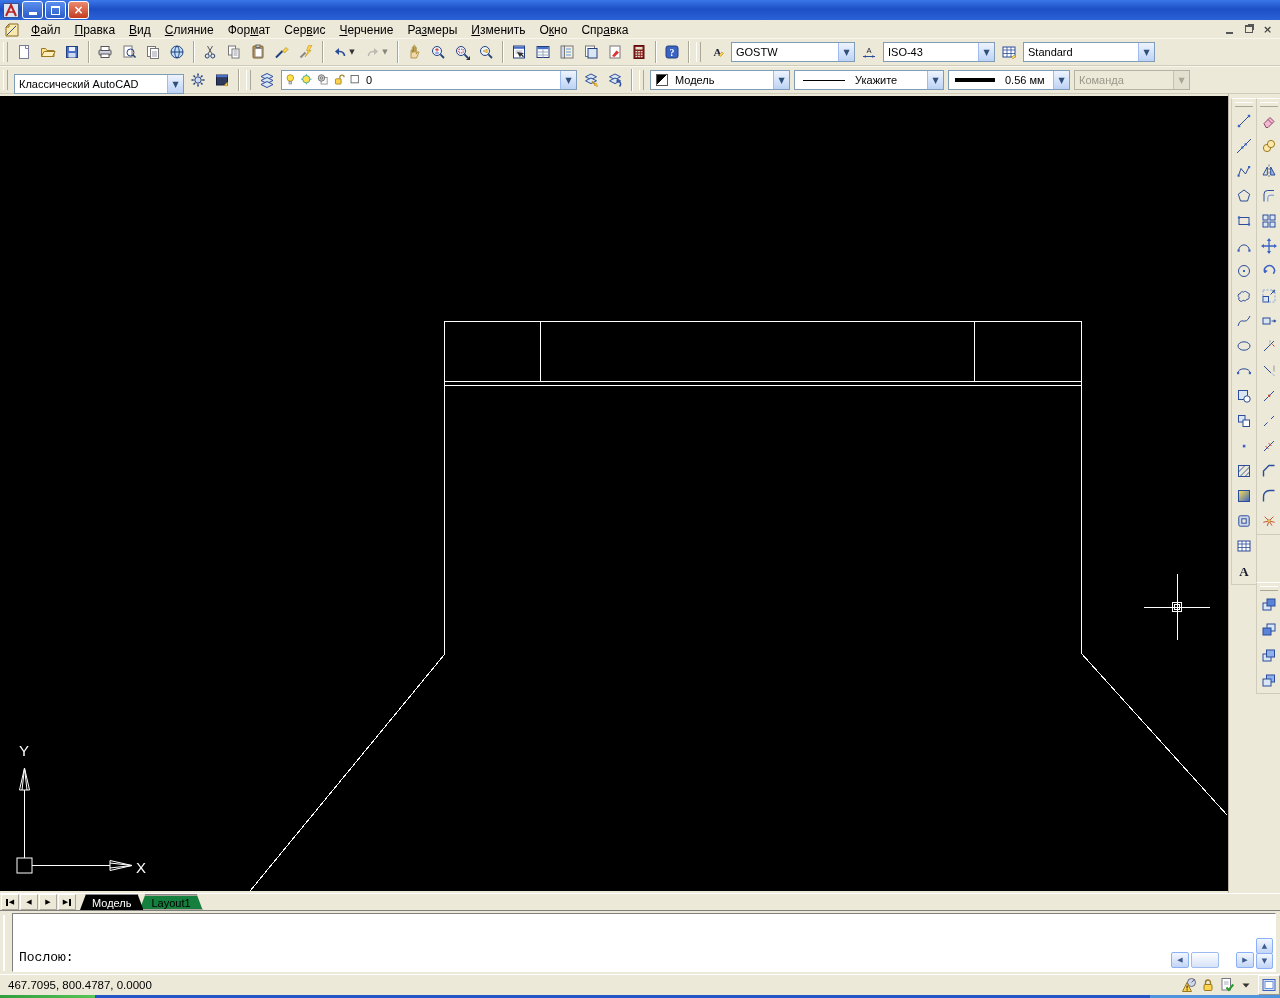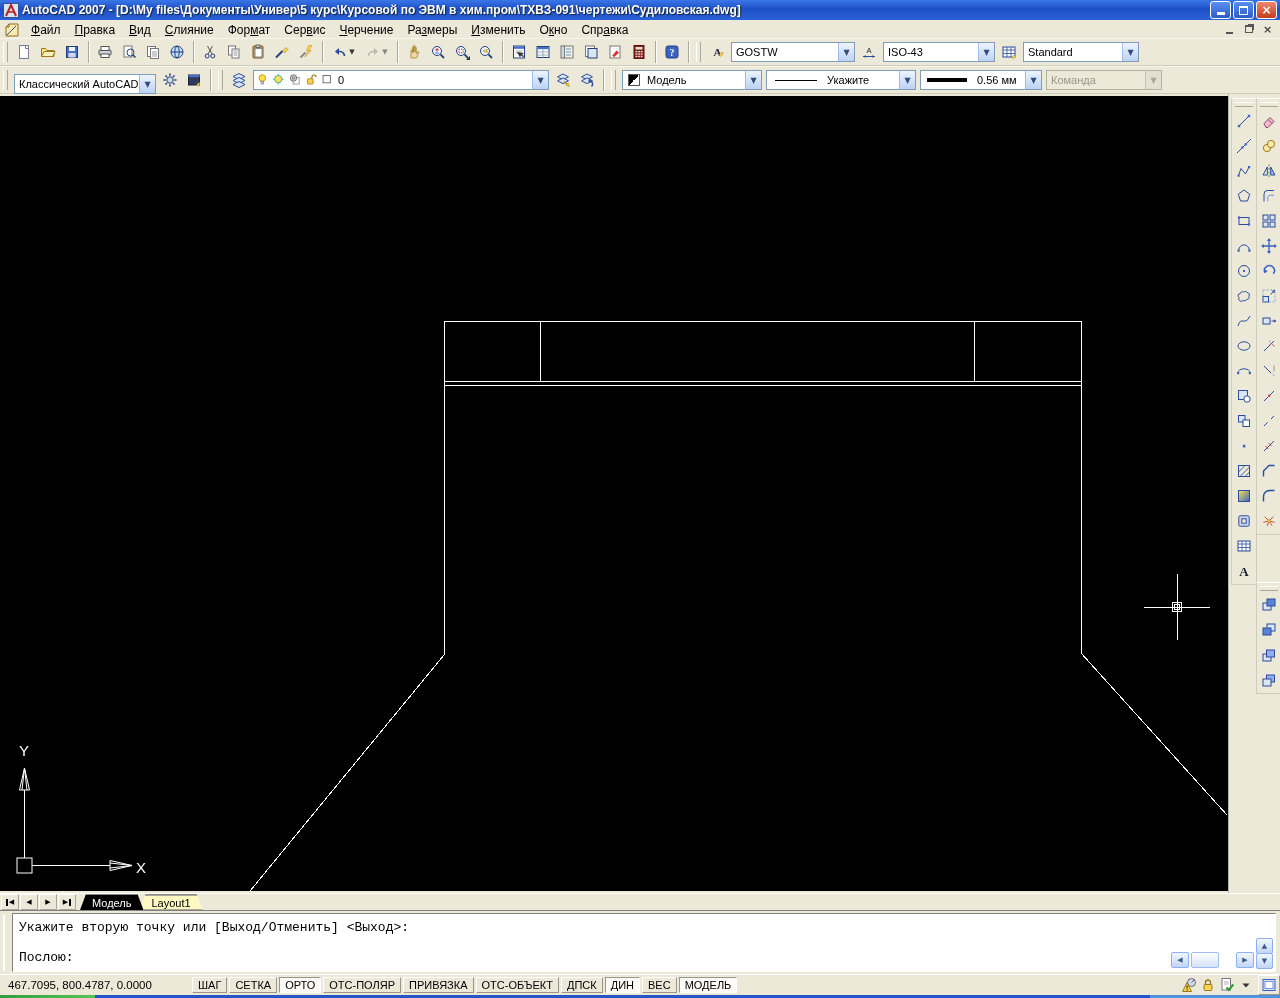--- a/index.html
+++ b/index.html
@@ -56,21 +56,21 @@
   #sidepanel{left:1228px;top:0;width:52px;height:799px;background:#ECE9D8;border-left:1px solid #b9b6a7;}
   .vtb{position:absolute;width:24px;display:flex;flex-direction:column;align-items:center;background:#ECE9D8;border:1px solid #cfccbc;border-top:1px solid #fff;}
   .vgrip{width:18px;height:3px;border-top:1px solid #fff;border-bottom:1px solid #aca899;margin:3px 0 2px;}
   .vtb .tbtn{width:22px;height:22px;}
   
   #tabbar{left:0;top:893px;width:1280px;height:17px;background:#ECE9D8;border-top:1px solid #fff;display:flex;align-items:flex-end;box-sizing:border-box;}
   .navbtn{width:16px;height:14px;border:1px solid #aca899;border-top-color:#fff;border-left-color:#fff;background:#ECE9D8;display:flex;align-items:center;justify-content:center;font-size:7px;color:#000;margin-left:1px;gap:1px;font-family:"DejaVu Sans",sans-serif;}
   .vbar{width:2px;height:7px;background:#000;display:inline-block;}
   .tab{height:15px;display:flex;align-items:center;padding:0 12px;font-size:11px;clip-path:polygon(6px 0,calc(100% - 6px) 0,100% 100%,0 100%);margin-left:-4px;border-top:1px solid #888;}
   .tab.active{background:#000;color:#fff;z-index:2;}
-  .tab.inactive{background:#fef9c3;color:#000;box-shadow:inset 0 0 0 1px #aca899;}
+  .tab.inactive{background:#15803d;color:#000;box-shadow:inset 0 0 0 1px #aca899;}
   
   #cmdwin{left:0;top:910px;width:1280px;height:64px;background:#ECE9D8;border-top:1px solid #808080;box-sizing:border-box;}
   #cmdgrip{left:3px;top:4px;width:7px;height:56px;border-left:2px solid #fff;border-right:2px solid #aca899;background:#ECE9D8;}
   #cmdbox{left:12px;top:2px;width:1264px;height:59px;background:#fff;border:1px solid #808080;border-bottom-color:#fff;border-right-color:#fff;box-sizing:border-box;font-family:"Liberation Mono","DejaVu Sans Mono",monospace;font-size:13px;color:#000;}
   #cmd-history{position:absolute;left:6px;top:6px;white-space:pre;}
   #cmd-prompt{position:absolute;left:6px;bottom:6px;white-space:pre;}
   .vsb{position:absolute;right:2px;width:15px;height:14px;background:linear-gradient(#f2f7ff,#c3d5f6);border:1px solid #8cb0f8;border-radius:2px;color:#3a5a8c;font-size:7px;display:flex;align-items:center;justify-content:center;font-family:"DejaVu Sans",sans-serif;}
   .hsb{position:absolute;bottom:3px;width:16px;height:14px;background:linear-gradient(#f2f7ff,#c3d5f6);border:1px solid #8cb0f8;border-radius:2px;color:#3a5a8c;font-size:7px;display:flex;align-items:center;justify-content:center;font-family:"DejaVu Sans",sans-serif;}
   #hthumb{position:absolute;bottom:3px;width:26px;height:14px;background:linear-gradient(#fdfefe,#d6e2f8);border:1px solid #9ebcf0;border-radius:2px;}
   
@@ -91,21 +91,20 @@
 <div id="app">
 
   <div id="titlebar" class="abs">
     <span class="ticon">
       <svg viewBox="0 0 16 16">
           <rect x="0.5" y="0.5" width="15" height="14" fill="#d9e4f5" stroke="#35528f"></rect>
           <path d="M3 13L8 2l5 11" fill="none" stroke="#b22" stroke-width="2"></path>
           <path d="M5 9h6" stroke="#b22" stroke-width="1.5"></path>
         </svg>
     </span>
-    <span id="titletext">AutoCAD 2007 - [D:\My files\Документы\Универ\5 курс\Курсовой по ЭВМ в хим.пром\ТХВЗ-091\чертежи\Судиловская.dwg]</span>
     <span class="wbtns">
       <span class="wbtn">
           <span class="min"></span>
         </span>
       <span class="wbtn">
           <span class="rst"></span>
         </span>
       <span class="wbtn close">
           <span class="x">×</span>
         </span>
@@ -401,29 +400,29 @@
     </span>
     <span class="tbtn">
         <span class="icon">
           <svg viewBox="0 0 16 16">
             <rect x="2" y="3" width="12" height="10" fill="#fff" class="s"></rect>
             <path d="M2 6h12M2 9.5h12M6 3v10M10 3v10" class="s" stroke-width=".8"></path>
             <path d="M10.5 13.5l2.5-2.5 1.5 1.5-2.5 2.5z" fill="#ffd34d" stroke="#9a7a20" stroke-width=".4"></path>
           </svg>
         </span>
       </span>
-    <span class="combo" style="width:116px;gap:16px;">
+    <span class="combo" style="width:132px;gap:16px;">
       <span class="cval">Standard</span>
       <span class="carrow">▼</span>
     </span>
   </div>
 
   <div id="tbrow2" class="tbrow abs">
     <span class="grip"></span>
-    <span class="combo" style="width:142px;margin-top:8px;">
+    <span class="combo" style="width:170px;margin-top:8px;">
       <span class="cval">Классический AutoCAD</span>
       <span class="carrow">▼</span>
     </span>
     <span id="ws-icons" style="display:flex;align-items:center;">
         <span class="tbtn">
           <span class="icon">
             <svg viewBox="0 0 16 16">
               <path d="M8 1.5v2.2M8 12.3v2.2M1.5 8h2.2M12.3 8h2.2M3.5 3.5L5 5M11 11l1.5 1.5M12.5 3.5L11 5M5 11l-1.5 1.5" stroke="#23407e" stroke-width="1.5"></path>
               <circle cx="8" cy="8" r="3.2" fill="#cdd9ef" stroke="#23407e"></circle>
             </svg>
@@ -938,44 +937,31 @@
       </span>
     <span id="tab-items" style="display:flex;align-items:flex-end;margin-left:8px;">
         <span class="tab active">Модель</span>
         <span class="tab inactive">Layout1</span>
       </span>
   </div>
 
   <div id="cmdwin" class="abs">
     <div id="cmdgrip" class="abs"></div>
     <div id="cmdbox" class="abs">
-      <div id="cmd-history">Укажите вторую точку или [Выход/Отменить] &lt;Выход&gt;:</div>
       <div id="cmd-prompt">Послою:</div>
       <span class="vsb" style="top:24px;">▲</span>
       <span class="vsb" style="top:39px;">▼</span>
       <span class="hsb" style="right:86px;">◀</span>
       <span id="hthumb" style="right:56px;"></span>
       <span class="hsb" style="right:21px;">▶</span>
     </div>
   </div>
 
   <div id="statusbar" class="abs">
     <span id="coords">467.7095, 800.4787, 0.0000</span>
-    <span id="status-toggles" style="display:flex;align-items:center;">
-        <span class="sbtn">ШАГ</span>
-        <span class="sbtn">СЕТКА</span>
-        <span class="sbtn pressed">ОРТО</span>
-        <span class="sbtn">ОТС-ПОЛЯР</span>
-        <span class="sbtn">ПРИВЯЗКА</span>
-        <span class="sbtn">ОТС-ОБЪЕКТ</span>
-        <span class="sbtn">ДПСК</span>
-        <span class="sbtn pressed">ДИН</span>
-        <span class="sbtn">ВЕС</span>
-        <span class="sbtn pressed">МОДЕЛЬ</span>
-      </span>
     <span id="tray">
         <span class="icon">
           <svg viewBox="0 0 16 16">
             <circle cx="10.5" cy="5.5" r="4" fill="#cfd8ee" stroke="#667"></circle>
             <path d="M10.5 5.5L14 2" stroke="#667"></path>
             <path d="M1.5 14.5L6 5.5l4.5 9z" fill="#ffd34d" stroke="#9a7a20"></path>
             <rect x="5.5" y="8.5" width="1.2" height="3" fill="#333"></rect>
             <rect x="5.5" y="12.3" width="1.2" height="1.2" fill="#333"></rect>
           </svg>
         </span>

